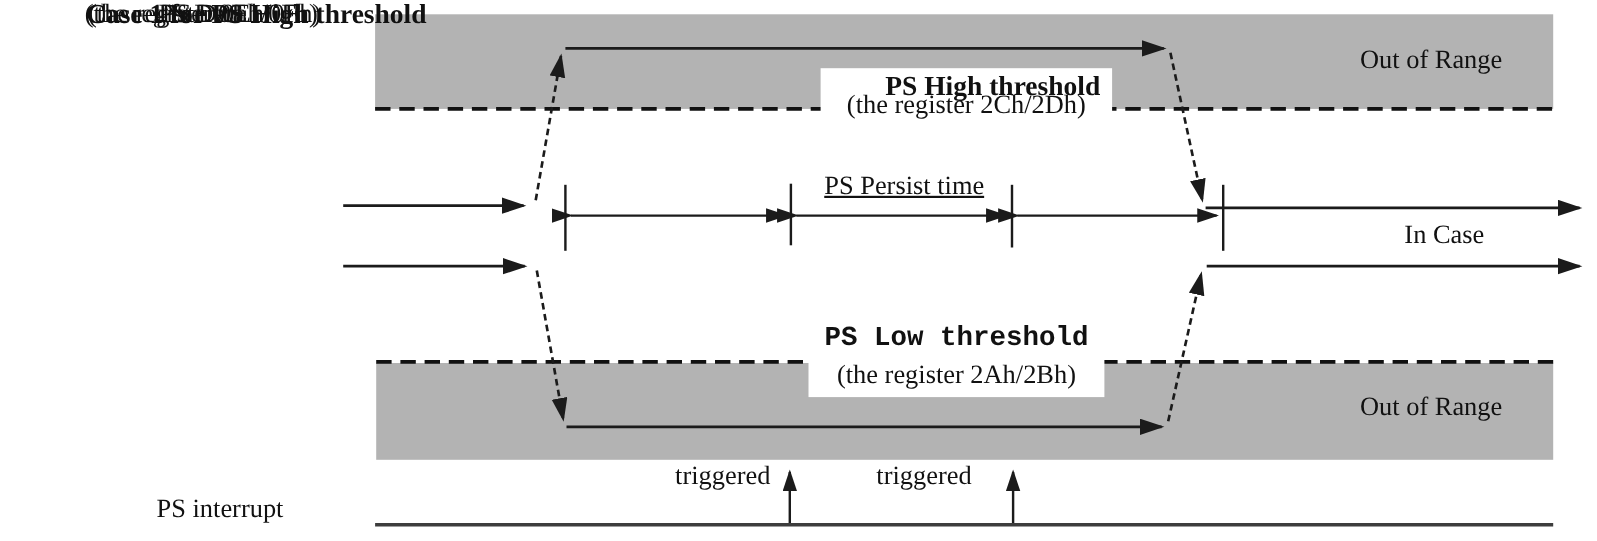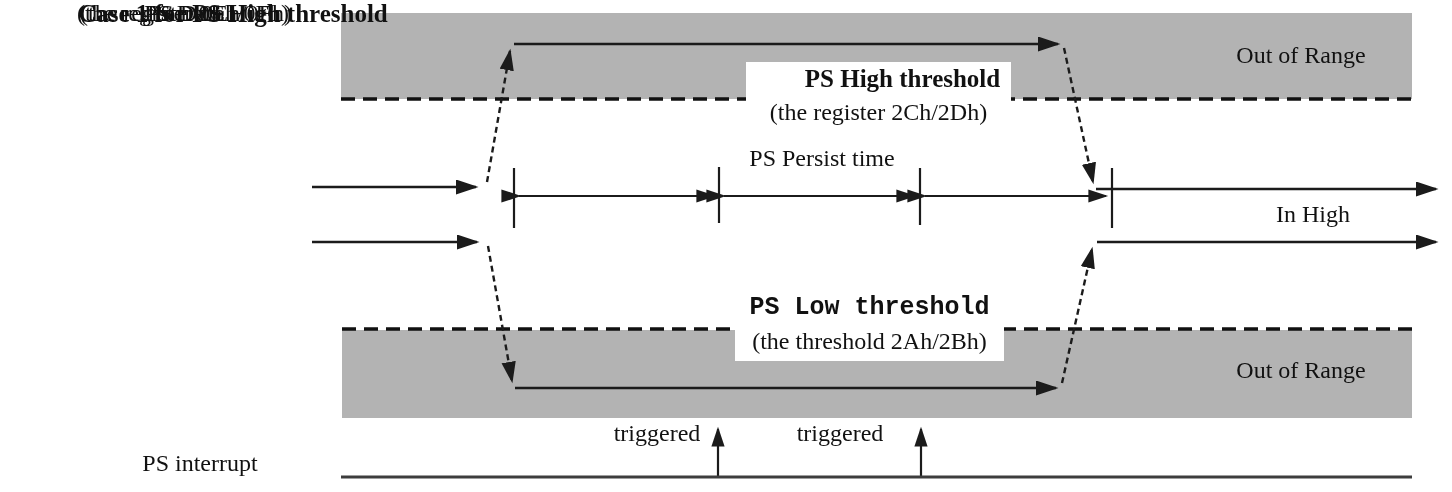--- a/index.html
+++ b/index.html
@@ -88,25 +88,25 @@
   </svg>
 
   <div class="lbl b" style="left:0; top:92; width:372px;margin-left:47px;">Case 1 for PS High threshold</div>
   <div class="lbl" style="left:0; top:127; width:372px;">PS Data</div>
   <div class="lbl" style="left:0; top:155; width:372px;">(the register 0Eh/0Fh)</div>
   <div class="lbl" style="left:0; top:242; width:366px;">PS Data</div>
   <div class="lbl" style="left:0; top:270; width:366px;">(the register 0Eh/0Fh)</div>
   <div class="lbl" style="left:112px; top:450px; width:176px;">PS interrupt</div>
 
   <div class="lbl b" style="left:746px; top:65px; width:313px;">PS High threshold</div>
-  <div class="lbl" style="left:742px; top:99px; width:273px;">(the register 2Ch/2Dh)</div>
+  <div class="lbl" style="left:742px; top:83px; width:273px;">(the register 2Ch/2Dh)</div>
   <div class="lbl b" style="left:735px; top:294px; width:269px;font-family:Liberation Mono, monospace;">PS Low threshold</div>
-  <div class="lbl" style="left:731px; top:328px; width:277px;">(the threshold 2Ah/2Bh)</div>
+  <div class="lbl" style="left:731px; top:328px; width:277px;">(the register 2Ah/2Bh)</div>
 
-  <div class="lbl" style="left:712px; top:145px; width:220px;">PS Persist time</div>
+  <div class="lbl" style="left:712px; top:156px; width:220px;text-decoration:underline;">PS Persist time</div>
   <div class="lbl" style="left:598px; top:420px; width:118px;">triggered</div>
   <div class="lbl" style="left:780px; top:420px; width:120px;">triggered</div>
 
   <div class="lbl r25" style="left:1196px; top:42px; width:210px;">Out of Range</div>
-  <div class="lbl r25" style="left:1208px; top:201px; width:210px;">In High</div>
+  <div class="lbl r25" style="left:1208px; top:201px; width:210px;">In Case</div>
   <div class="lbl r25" style="left:1196px; top:357px; width:210px;">Out of Range</div>
 
 </div>
 
 </body></html>

